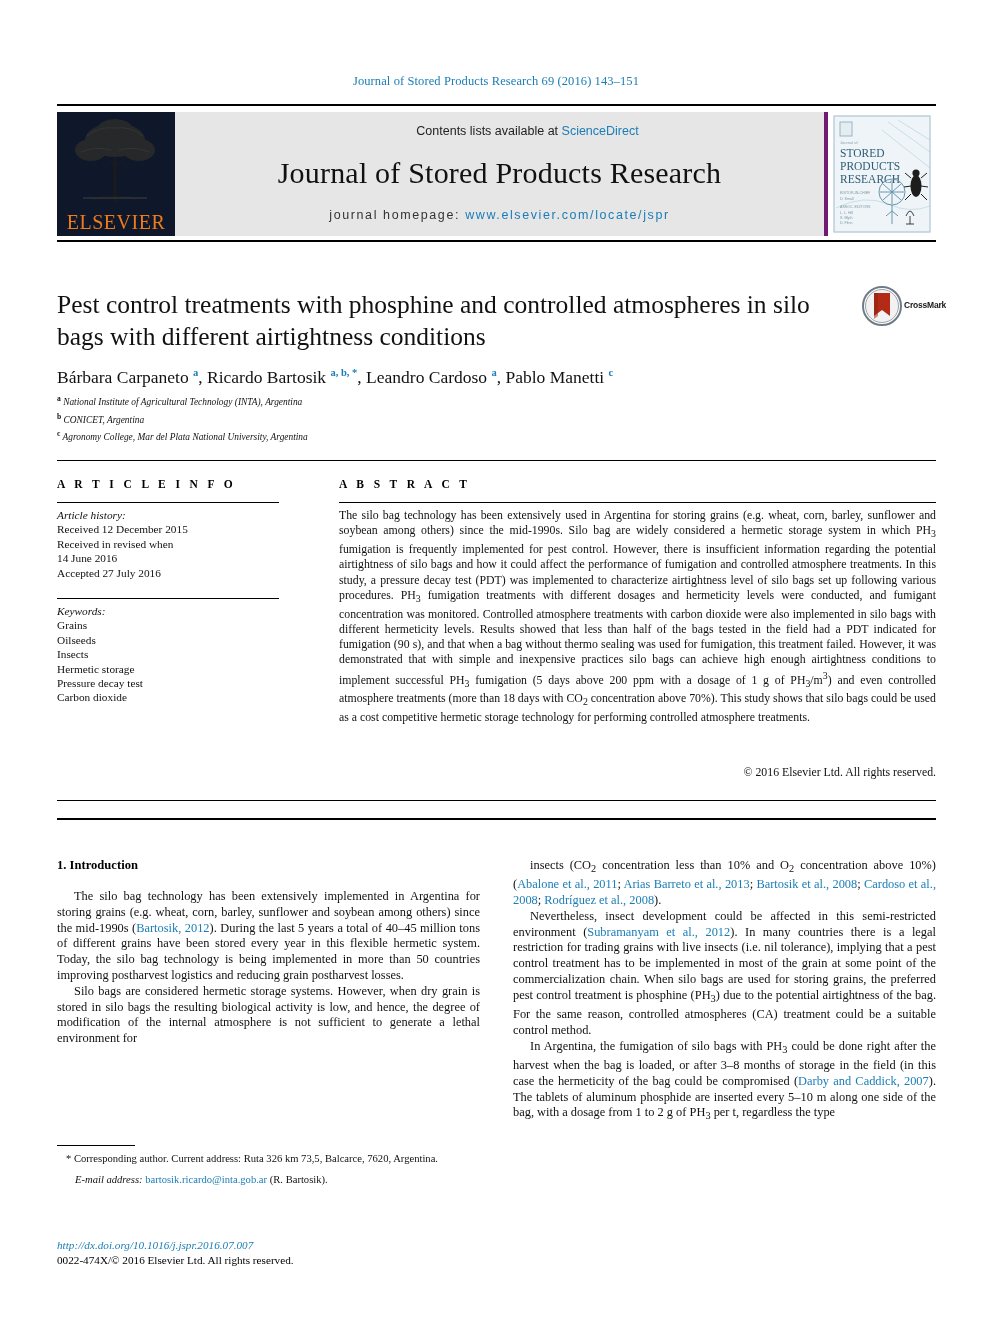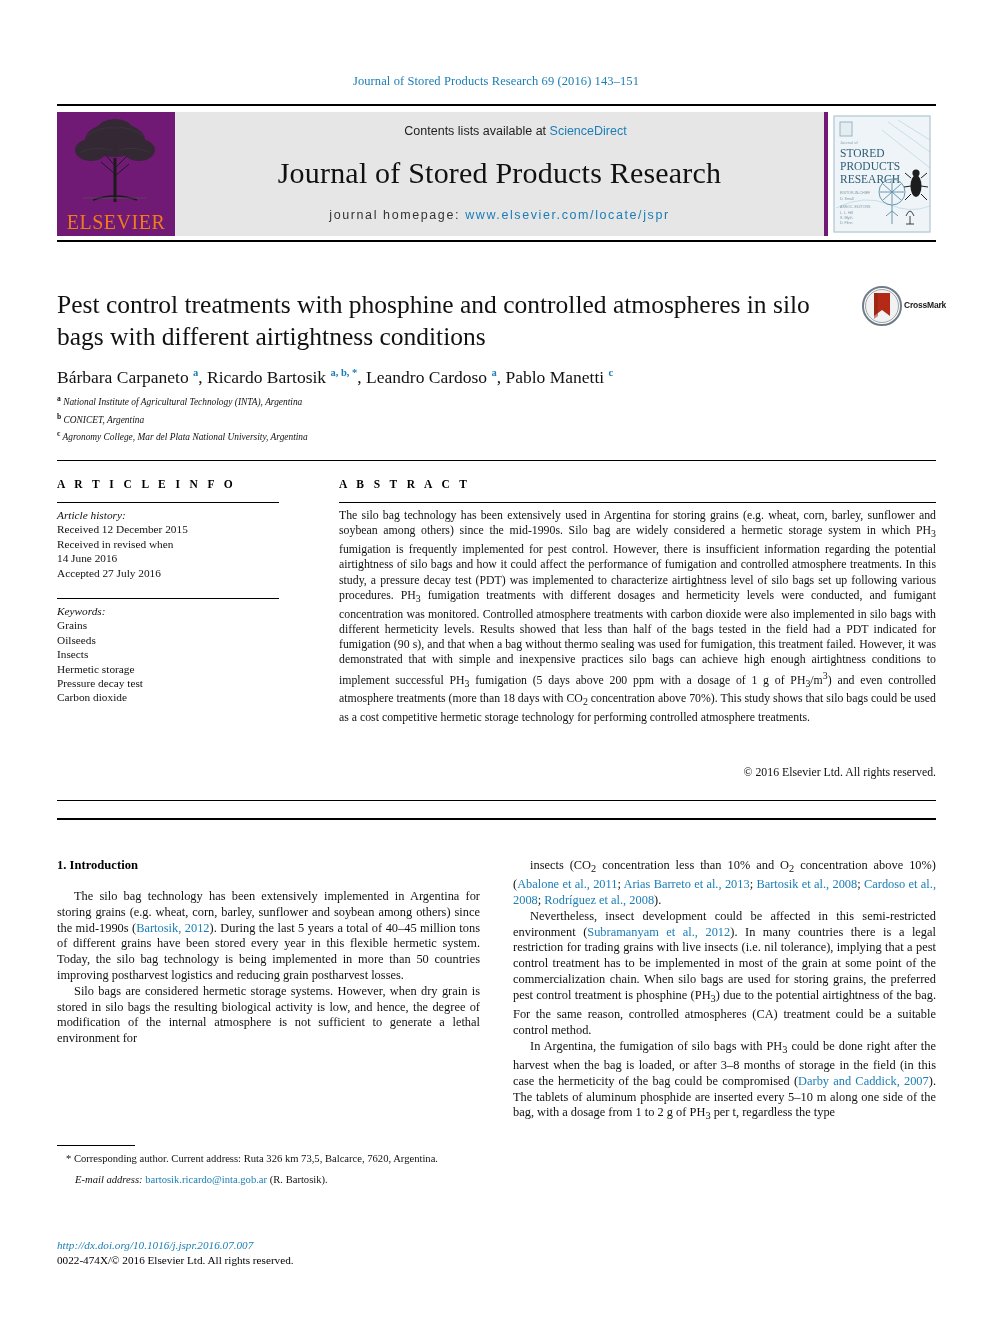--- a/index.html
+++ b/index.html
@@ -49,21 +49,21 @@
     top: 6px; left: 0;
     width: 879px; height: 124px;
     display: flex;
     flex-direction: row;
     align-items: stretch;
   }
   .elsevier-logo {
     width: 118px;
     flex: 0 0 118px;
     position: relative;
-    background: #701a75;
+    background: #0f172a;
   }
   .tree-svg { position:absolute; top:2px; left:6px; }
   .elsevier-word {
     position: absolute;
     bottom: 2px;
     left: 0;
     width: 118px;
     text-align: center;
     font-family: "Liberation Serif", serif;
     font-size: 20px;
@@ -71,21 +71,21 @@
     color: #f07c19;
     font-weight: 400;
   }
   .mast-center {
     flex: 1 1 auto;
     background: #e6e6e6;
     position: relative;
   }
   .contents-line {
     position: absolute;
-    top: 12px; left: 0; width: 100%;
+    top: 12px; left: 12px; width: 100%;
     text-align: center;
     font-family: "Liberation Sans", sans-serif;
     font-size: 12.5px;
     color: #222;
     padding-left: 16px;
   }
   .sd-link { color: #1a7db6; }
   .journal-title-big {
     position: absolute;
     top: 44px; left: 0; width: 100%;

